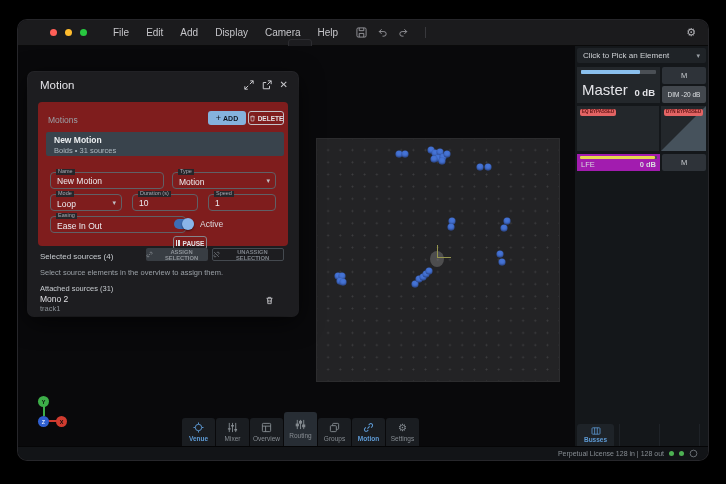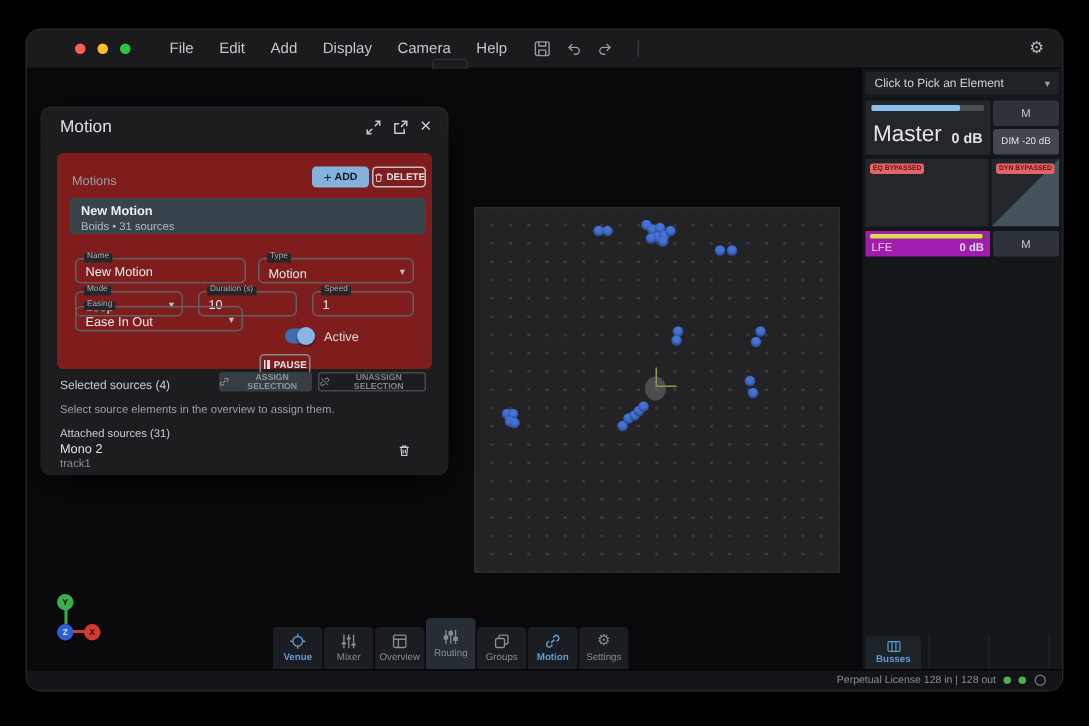--- a/index.html
+++ b/index.html
@@ -141,23 +141,23 @@
                  font-family:"Liberation Sans",sans-serif; }
   .field.select { cursor:pointer; }
   .field .fvalue { position:absolute; left:6px; top:4px; font-size:8.5px; color:#ececf0; }
   .field .fcaret { position:absolute; right:5px; top:4px; font-size:7px; color:#c0c0c6; }
 
   .f-name   { left:12px;  top:70px;  width:114px; }
   .f-type   { left:134px; top:70px;  width:104px; }
   .f-mode   { left:12px;  top:92px;  width:72px; }
   .f-dur    { left:94px;  top:92px;  width:66px; }
   .f-speed  { left:170px; top:92px;  width:68px; }
-  .f-easing { left:12px;  top:102px; width:112px; }
-
-  .toggle-wrap { position:absolute; left:152px; top:117px; display:flex; align-items:center; gap:6px; }
+  .f-easing { left:12px;  top:114px; width:136px; }
+
+  .toggle-wrap { position:absolute; left:136px; top:117px; display:flex; align-items:center; gap:6px; }
   .toggle { width:20px; height:10px; border-radius:5px; background:#3d6db5; position:relative; cursor:pointer; }
   .toggle .knob { position:absolute; right:0px; top:-1px; width:12px; height:12px; border-radius:50%;
                   background:#8ab4e8; box-shadow:0 1px 2px rgba(0,0,0,.5); }
   .active-label { font-size:8.5px; color:#dcdce0; }
 
   .btn-pause { position:absolute; left:135px; top:134px; width:34px; height:14px; background:transparent;
                border:1px solid #85858c; border-radius:3px; color:#e2e2e6; font-size:6.5px; font-weight:bold;
                display:flex; align-items:center; justify-content:center; gap:3px; cursor:pointer; }
   .pause-glyph { display:flex; gap:1px; }
   .pause-glyph i { width:1.5px; height:6px; background:#e2e2e6; display:block; }

